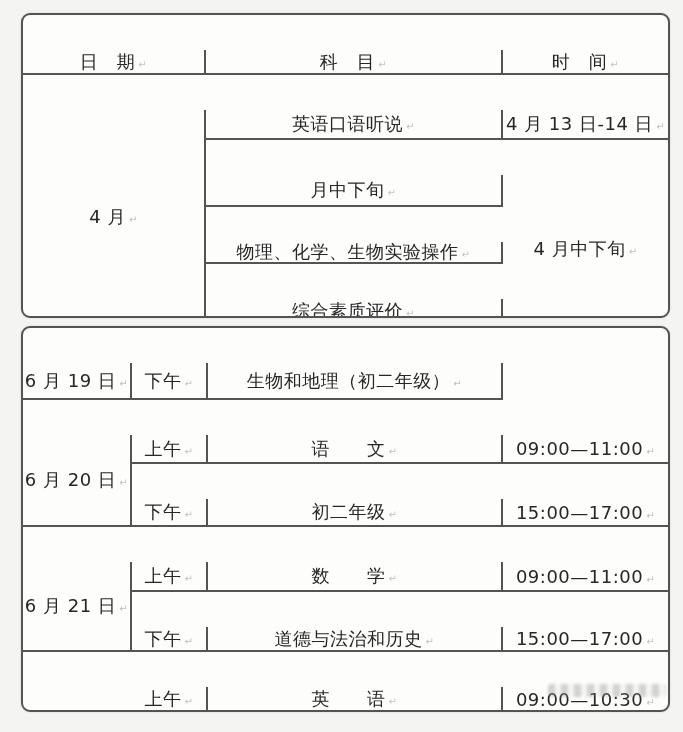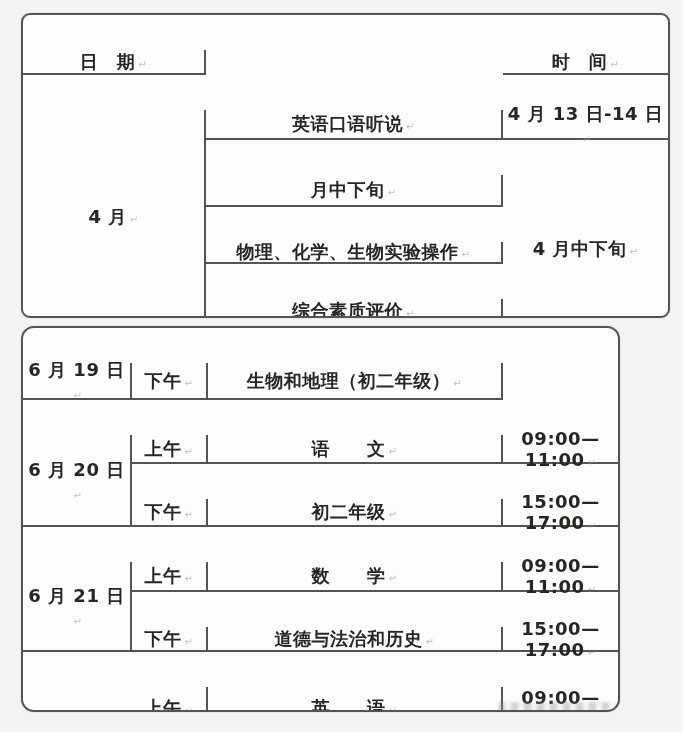--- a/index.html
+++ b/index.html
@@ -17,28 +17,28 @@
     border:2px solid #545454;
     border-radius:9px;
     display:grid;
     box-sizing:border-box;
     overflow:hidden;
     box-shadow:0 0 2px rgba(0,0,0,.15);
   }
   #t1{left:21px;top:13px;width:649px;height:305px;
       grid-template-columns:183px 297px 1fr;
       grid-template-rows:60px 65px 67px 57px 1fr;}
-  #t2{left:21px;top:326px;width:599px;height:386px;
+  #t2{left:21px;top:326px;width:649px;height:386px;
       grid-template-columns:109px 76px 295px 1fr;
-      grid-template-rows:72px 64px 63px 65px 60px 1fr;border-radius:13px;}
+      grid-template-rows:72px 64px 63px 65px 60px 1fr;}
   .c{
     display:flex;align-items:center;justify-content:center;
     border-right:2px solid #545454;
     border-bottom:2px solid #545454;
-    font-weight:bold;
+    font-weight:normal;
     font-size:18px;
     color:#262626;
     text-align:center;
     position:relative;
     letter-spacing:.5px;
     margin-top:35px;
   }
   .nr{border-right:none;}
   .nb{border-bottom:none;}
   .hd{font-size:18px;}
@@ -65,20 +65,23 @@
   }
 </style>
 </head>
 <body>
 
 <div class="stage">
 
   <div class="tbl" id="t1">
     <div class="c hd" style="grid-row:1;grid-column:1">
       <span class="pm">日　期</span>
+    </div>
+    <div class="c hd" style="grid-row:1;grid-column:2">
+      <span class="pm">科　目</span>
     </div>
     <div class="c hd nr" style="grid-row:1;grid-column:3">
       <span class="pm">时　间</span>
     </div>
 
     <div class="c nb" style="grid-row:2 / span 4;grid-column:1">
       <span class="pm">4 月</span>
     </div>
 
     <div class="c" style="grid-row:2;grid-column:2">

